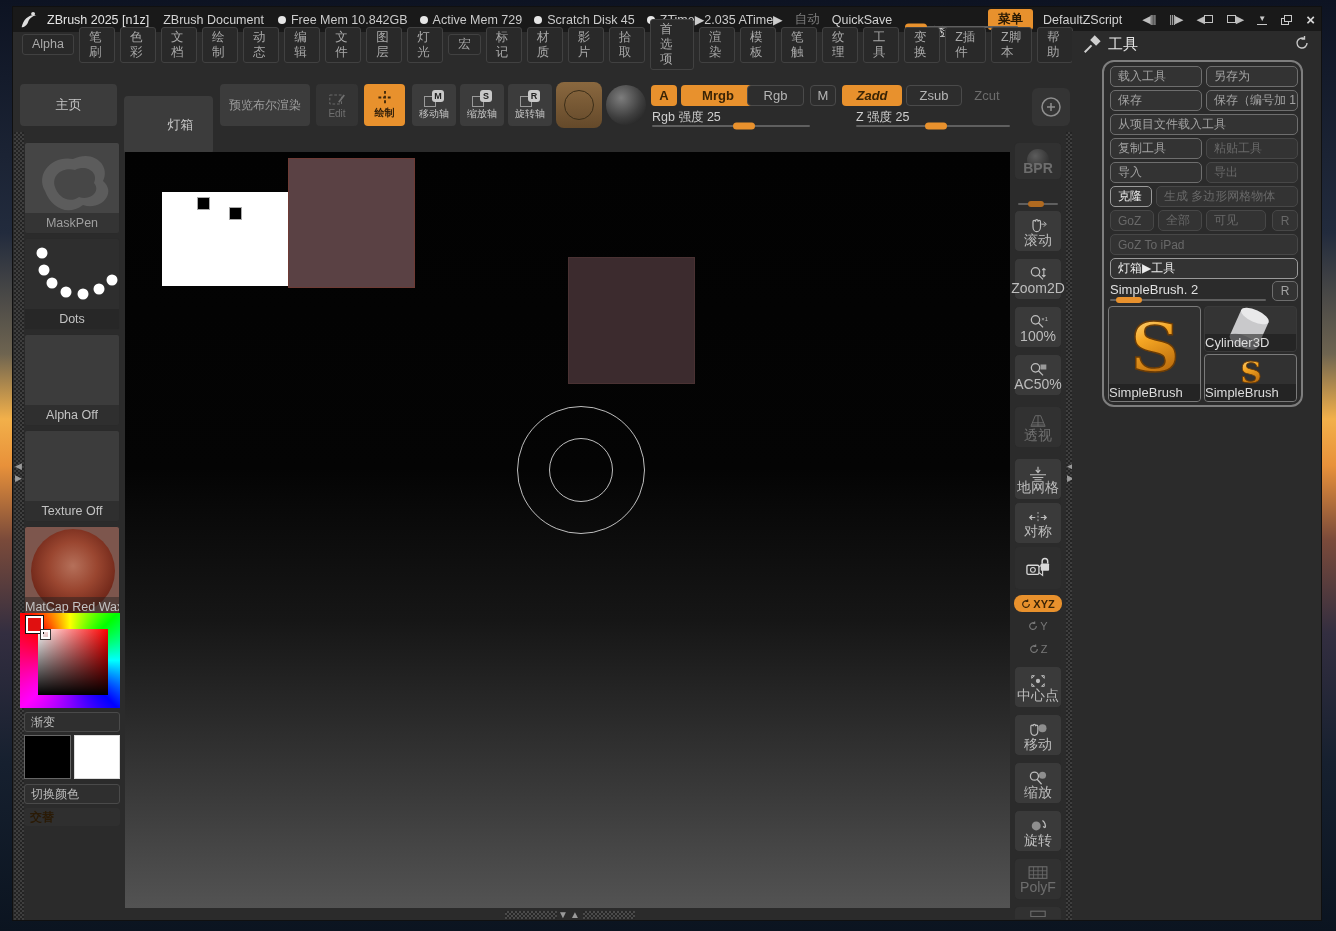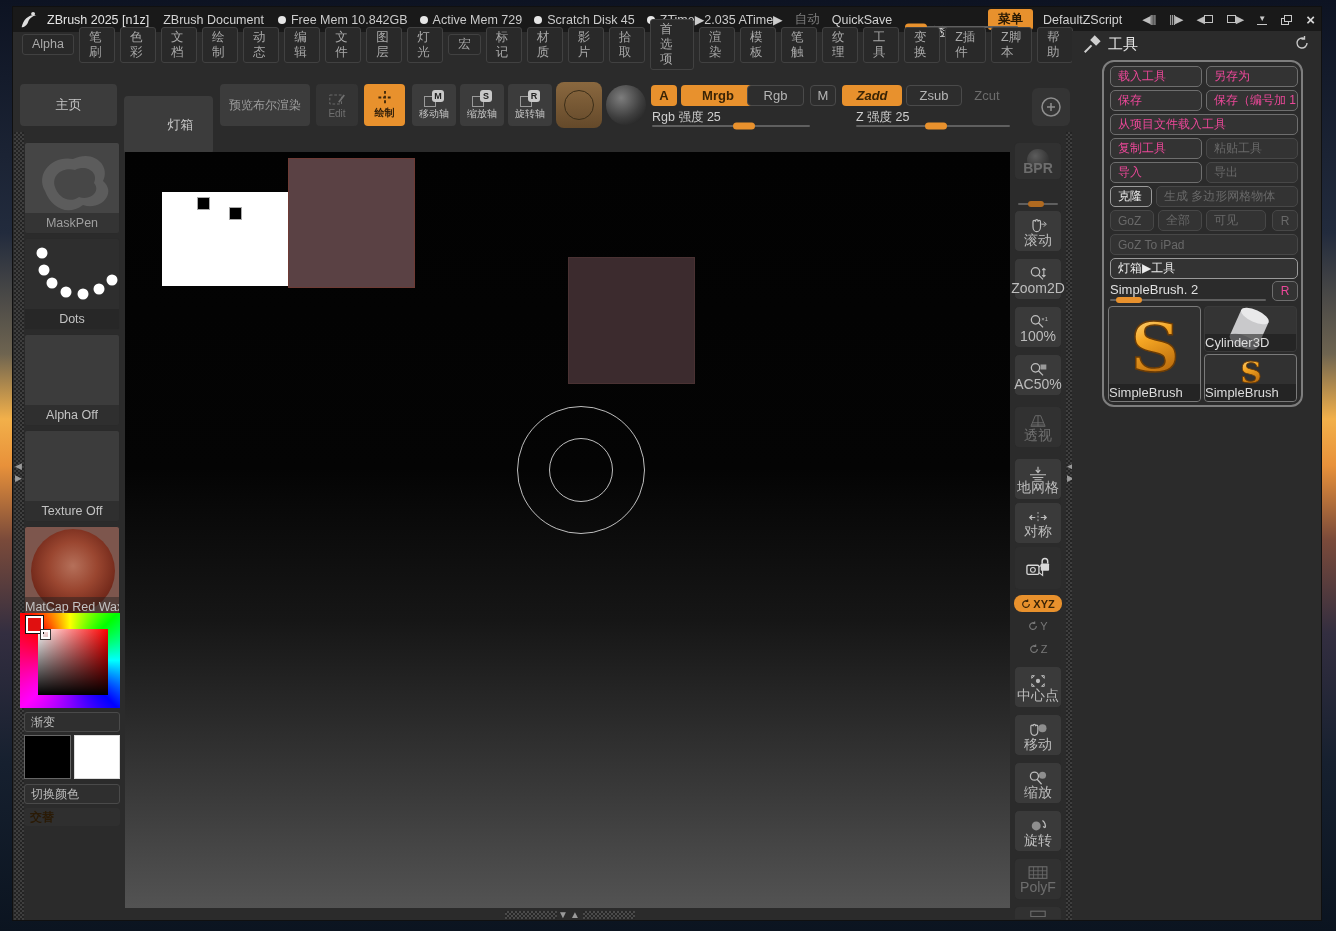--- a/index.html
+++ b/index.html
@@ -31,21 +31,21 @@
   .restore-glyph i.b{left:3px;bottom:3px;background:#191919;}
   .close-glyph{font-size:15px;font-weight:bold;color:#d6d6d6;}
 
   
   .menubar{left:13px;top:31px;width:1060px;height:27px;display:flex;align-items:center;gap:5px;padding-left:9px;}
   .menu-item{background:#292929;border:1px solid #414141;border-radius:3px;color:#a9a9a9;font-size:12.5px;
     padding:2px 9px;line-height:15px;}
 
   
   .btn{background:#3c3c3c;border-radius:4px;color:#c6c6c6;display:flex;align-items:center;justify-content:center;font-size:13px;}
-  .pbtn{background:#333;border:1px solid #6e6e6e;border-radius:5px;color:#ec4899;font-size:12px;display:flex;align-items:center;padding:0 7px;height:21px;}
+  .pbtn{background:#333;border:1px solid #6e6e6e;border-radius:5px;color:#a3a3a3;font-size:12px;display:flex;align-items:center;padding:0 7px;height:21px;}
   .pbtn.dim{border-color:#474747;color:#696969;}
   .pbtn.hot{border-color:#9a9a9a;color:#ececec;}
   .orange{background:var(--accent);color:#33200a;font-weight:bold;}
   .mode-btn{border-radius:4px;font-size:13px;display:flex;align-items:center;justify-content:center;height:21px;}
   .mode-on{background:var(--accent);color:#3a2406;font-weight:bold;}
   .mode-off{background:#2d2d2d;border:1px solid #4a4a4a;color:#b5b5b5;}
   .mode-dis{color:#6c6c6c;font-size:13px;display:flex;align-items:center;justify-content:center;}
   .slider{position:absolute;}
   .slider .track{position:absolute;left:0;right:0;top:50%;height:2px;margin-top:-1px;background:#5f5f5f;border-radius:1px;}
   .slider .thumb{position:absolute;top:50%;transform:translate(-50%,-50%);width:22px;height:7px;border-radius:4px;background:var(--accent);}

